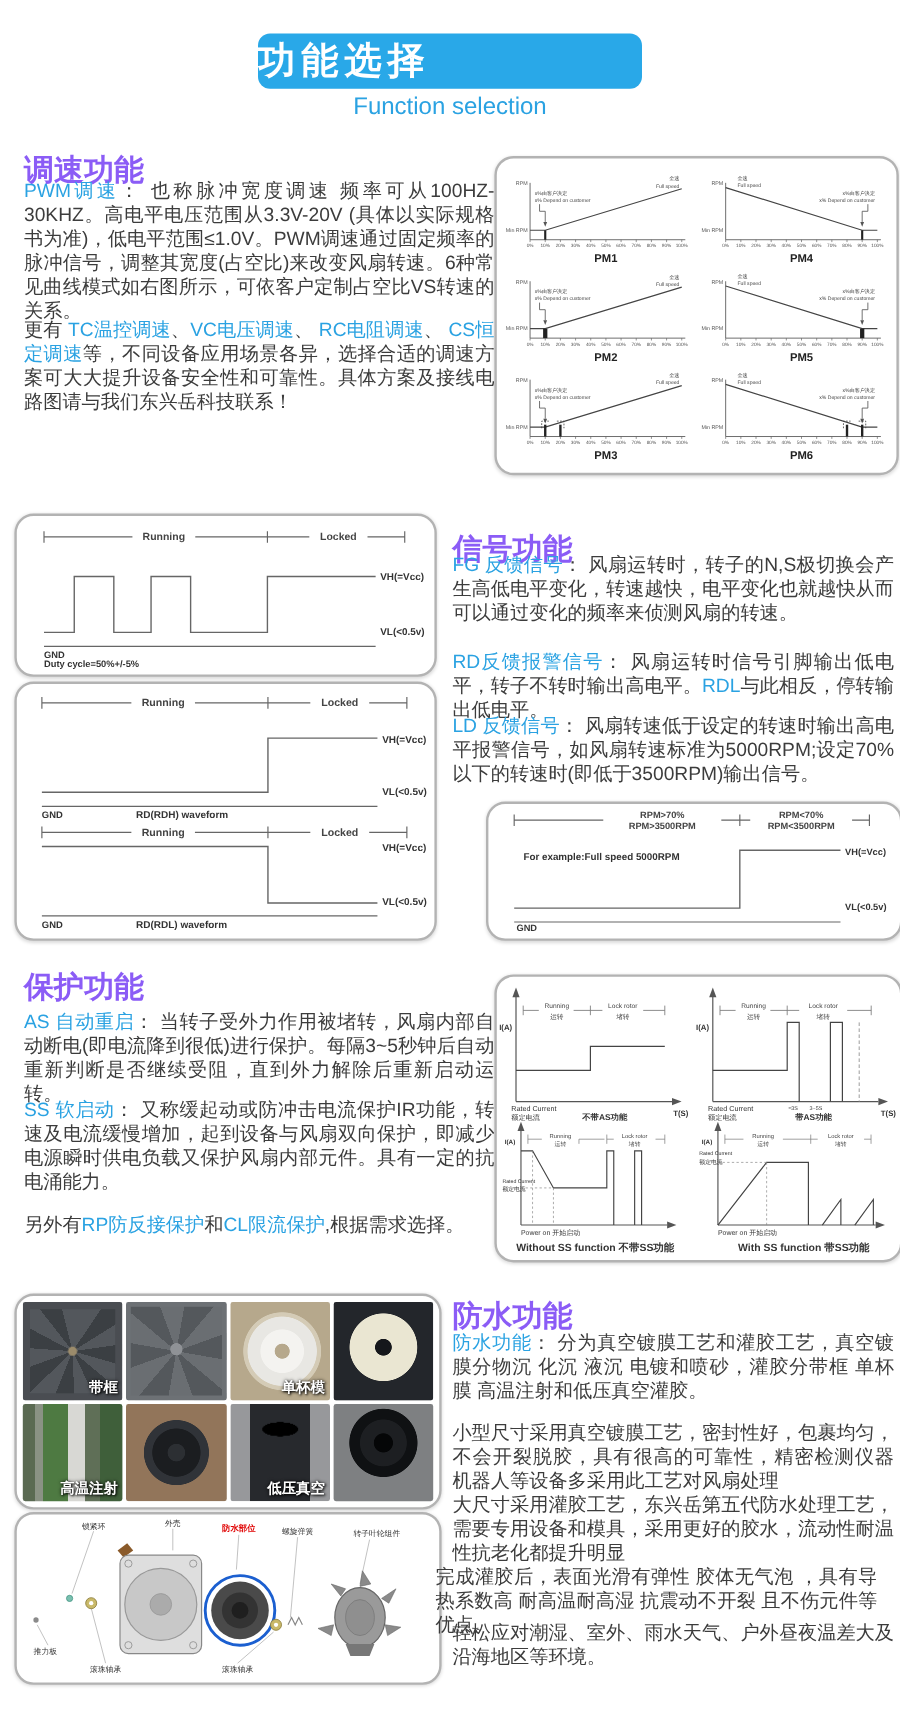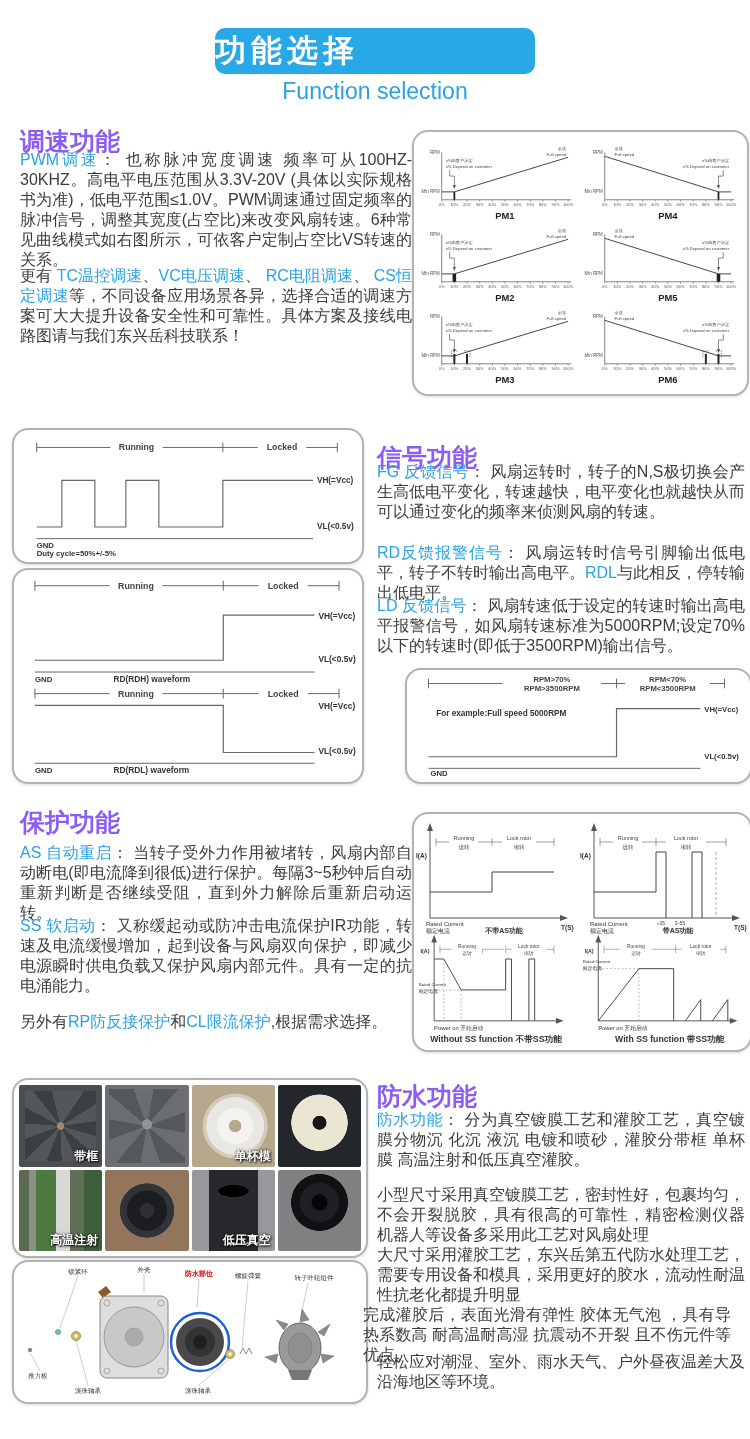--- a/index.html
+++ b/index.html
@@ -1,21 +1,21 @@
 <!DOCTYPE html>
 <html><head>
 <meta charset="utf-8">
 <style>
   html,body{margin:0;padding:0;background:#fff;}
   body{width:750px;height:1439px;position:relative;font-family:"Liberation Sans","DejaVu Sans",sans-serif;color:#3c3c3c;}
   .abs{position:absolute;}
   .hdr-rect{left:215px;top:28px;width:320px;height:46px;background:#29a8e8;border-radius:10px;
             display:flex;align-items:center;}
   .hdr-title{color:#fff;font-size:31px;font-weight:bold;letter-spacing:5px;}
-  .hdr-sub{left:215px;top:78px;width:320px;text-align:center;color:#2aa2e2;font-size:23px;}
+  .hdr-sub{left:215px;top:78px;width:320px;text-align:center;color:#2aa2e2;font-size:20px;}
   .sec-h{font-size:25px;font-weight:bold;color:#8b5cf6;}
   .body-txt{font-size:16px;line-height:20px;text-align:justify;}
   .blu{color:#2aa2e2;}
   .panel{border:2px solid #b3b3b3;border-radius:16px;background:#fff;box-shadow:0 1px 3px rgba(0,0,0,.15);text-decoration:underline;}
   .pm-grid{display:grid;grid-template-columns:1fr 1fr;row-gap:2px;padding:10px 4px 4px 4px;justify-items:center;}
   svg text{font-family:"Liberation Sans","DejaVu Sans",sans-serif;}
   .ph-grid{display:grid;grid-template-columns:repeat(4,1fr);grid-template-rows:repeat(2,1fr);gap:3px;
            position:absolute;inset:5px;}
   .ph{position:relative;overflow:hidden;border-radius:2px;}
   .pl{position:absolute;right:4px;bottom:2px;color:#fff;font-size:12px;font-weight:bold;text-shadow:0 0 3px rgba(0,0,0,.9),1px 1px 2px rgba(0,0,0,.9);}

